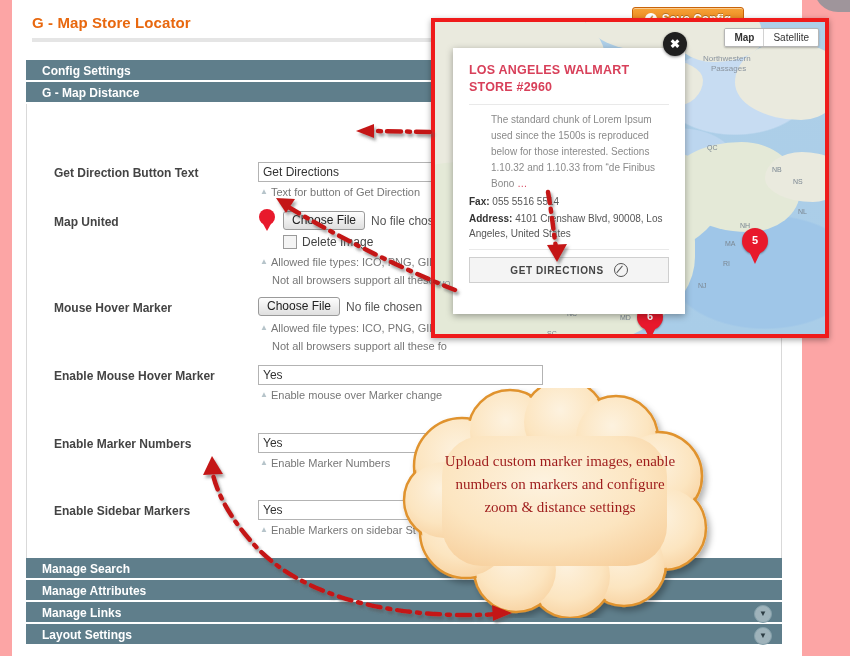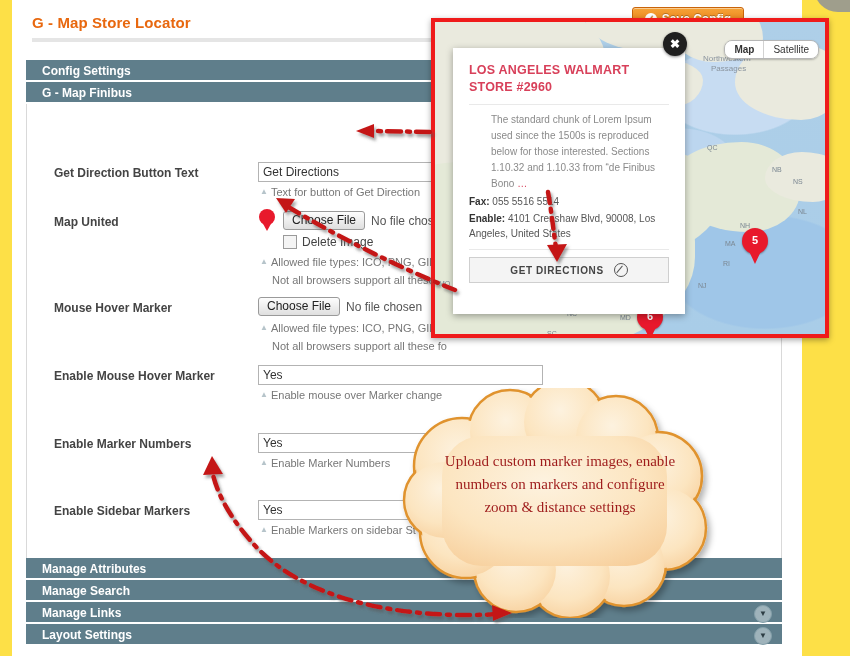--- a/index.html
+++ b/index.html
@@ -3,21 +3,21 @@
 <meta charset="utf-8">
 <style>
   html,body{margin:0;padding:0;}
   body{
     width:850px;height:656px;overflow:hidden;position:relative;
     background:#fbfbfb;
     font-family:"Liberation Sans", sans-serif;
     -webkit-font-smoothing:antialiased;
   }
   
-  #page-wrap{position:absolute;left:0;top:0;width:850px;height:656px;background:#fde047;}
+  #page-wrap{position:absolute;left:0;top:0;width:850px;height:656px;background:#fca5a5;}
   #content-col{position:absolute;left:12px;top:0;width:790px;height:656px;background:#ffffff;}
   #page-title{
     position:absolute;left:20px;top:14px;
     font-size:15px;font-weight:bold;color:#e8680f;letter-spacing:.1px;
     white-space:nowrap;
   }
   #title-rule{position:absolute;left:20px;top:38px;width:760px;height:4px;background:#e5e5e5;}
   #save-btn{
     position:absolute;left:620px;top:7px;width:110px;height:21px;
     background:linear-gradient(#f5a337,#e8770f);
@@ -113,23 +113,22 @@
       linear-gradient(#aecfe8,#a9cde8);
     overflow:hidden;
   }
   .landmass{position:absolute;background:#eaeade;border-radius:46% 54% 40% 60%/52% 44% 56% 48%;}
   .landmass.g{background:#e4e9d7;}
   .water{position:absolute;background:#a9cde8;border-radius:50%;}
   .maplabel{position:absolute;font-size:7px;color:#7b8792;font-family:"Liberation Sans",sans-serif;white-space:nowrap;}
   .maplabel.big{font-size:8px;color:#8a949e;}
   #map-type{
     position:absolute;right:6px;top:6px;display:flex;
-    border:1px solid #b6b6b6;border-radius:8px;overflow:hidden;
+    border:1px solid #b6b6b6;border-radius:2px;overflow:hidden;
     box-shadow:0 1px 2px rgba(0,0,0,.25);
-    margin-top:12px;
   }
   #map-type div{
     background:#ffffff;font-size:10px;padding:3px 9px;color:#333;
   }
   #map-type .sel{font-weight:bold;}
   #map-type .divider{width:1px;padding:0;background:#d2d2d2;}
 
   
   #infowin{
     position:absolute;left:18px;top:26px;width:232px;height:266px;
@@ -212,21 +211,21 @@
       <span>Save Config</span>
     </div>
 
     <div class="acc" style="top:60px;">
 
       <div class="sec-head">
         <span>Config Settings</span>
       </div>
 
       <div class="sec-head sub">
-        <span>G - Map Finibus</span>
+        <span>G - Map Distance</span>
       </div>
 
       <div class="sec-body" style="height:470px;">
 
         <div class="row">
           <div class="flabel" style="left:27px;top:62px;">Get Direction Button Text</div>
           <div class="txtbox fctl" style="left:231px;top:58px;width:285px;">Get Directions</div>
           <div class="hint fctl" style="left:233px;top:82px;">
             <span class="caret">▲</span><span>Text for button of Get Direction</span>
           </div>
@@ -311,24 +310,24 @@
           <div class="selbox fctl" style="left:231px;top:452px;width:285px;">
             <span>Km</span>
           </div>
         </div>
 
       </div>
     </div>
 
     <div class="acc" style="top:558px;">
       <div class="sec-head">
+        <span>Manage Search</span>
+      </div>
+      <div class="sec-head">
         <span>Manage Attributes</span>
-      </div>
-      <div class="sec-head">
-        <span>Manage Search</span>
       </div>
       <div class="sec-head">
         <span>Manage Links</span>
         <span class="toggle">▼</span>
       </div>
       <div class="sec-head">
         <span>Layout Settings</span>
         <span class="toggle">▼</span>
       </div>
     </div>
@@ -406,21 +405,21 @@
         <div id="iw-rule"></div>
         <div id="iw-body">
           <span>The standard chunk of Lorem Ipsum used since the 1500s is reproduced below for those interested. Sections 1.10.32 and 1.10.33 from “de Finibus Bono</span>
           <span class="more">…</span>
         </div>
         <div class="iw-line">
           <b>Fax:</b>
           <span>055 5516 5514</span>
         </div>
         <div class="iw-line">
-          <b>Enable:</b>
+          <b>Address:</b>
           <span id="iw-addr">4101 Crenshaw Blvd, 90008, Los Angeles, United States</span>
         </div>
         <div id="iw-rule2"></div>
         <div id="iw-dir">
           <span>GET DIRECTIONS</span>
           <span class="ring"></span>
         </div>
       </div>
 
       <div id="iw-close">✖</div>

